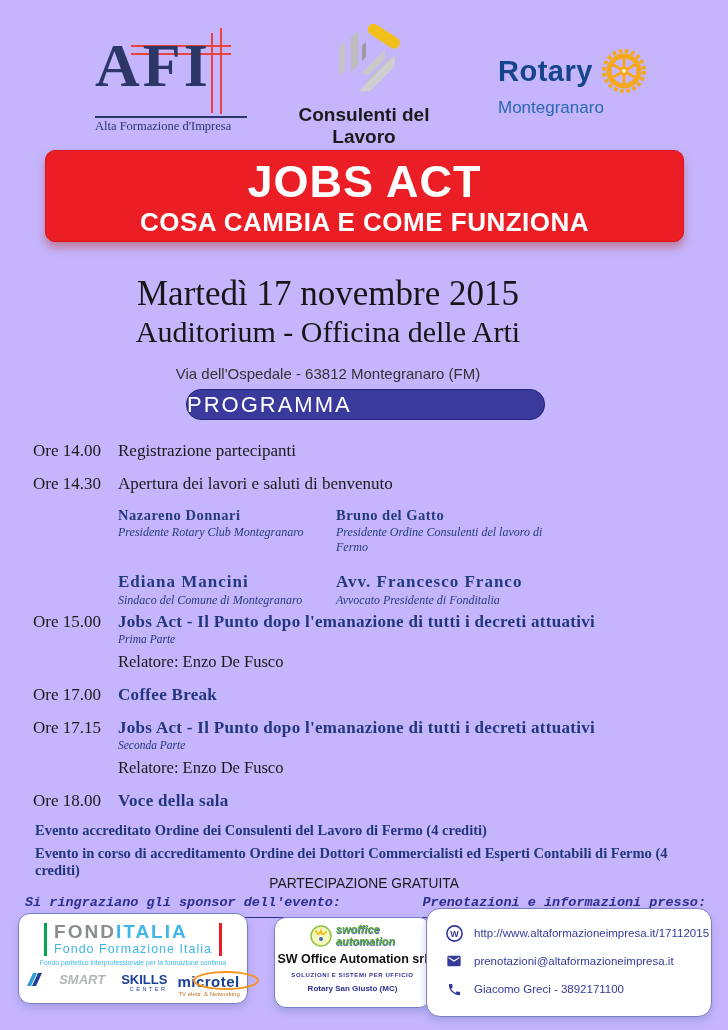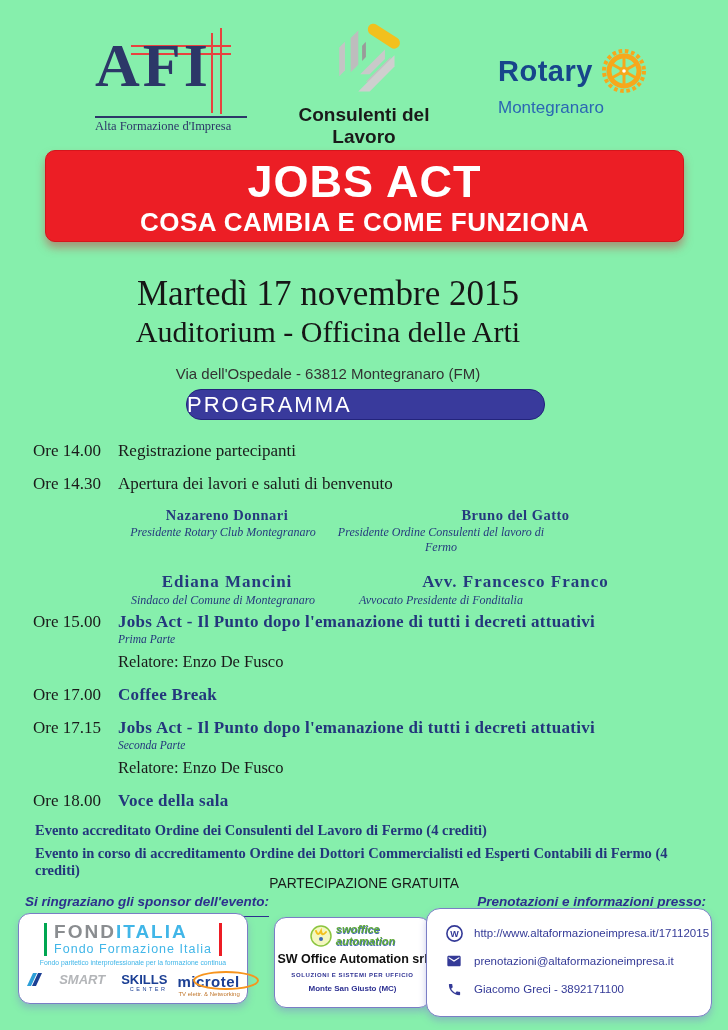--- a/index.html
+++ b/index.html
@@ -1,17 +1,17 @@
 <!DOCTYPE html>
 <html><head>
 <meta charset="utf-8">
 <style>
   * { margin:0; padding:0; box-sizing:border-box; }
   body { background:#fff; font-family:"Liberation Sans", sans-serif; }
-  .page { position:relative; width:728px; height:1030px; background:#86efac; overflow:hidden; margin:0 auto; }
+  .page { position:relative; width:728px; height:1030px; background:#c4b5fd; overflow:hidden; margin:0 auto; }
 
   
   .afi { position:absolute; left:95px; top:28px; width:150px; height:108px; }
   .afi .redline { position:absolute; background:#e8433f; }
   .afi .acronym { position:absolute; left:0; top:6px; font-family:"Liberation Serif", serif; font-weight:bold; font-size:62px; color:#2c3768; letter-spacing:3px; line-height:1; }
   .afi .sub { position:absolute; left:0; top:88px; width:152px; border-top:2px solid #2c3768; font-family:"Liberation Serif", serif; font-size:12.5px; color:#2c3768; padding-top:1px; white-space:nowrap; }
 
   .consulenti { position:absolute; left:282px; top:20px; width:164px; text-align:center; }
   .consulenti .l1 { font-size:19px; font-weight:bold; color:#1a1a1a; margin-top:2px; }
   .consulenti .l2 { font-size:12px; font-weight:bold; color:#1a1a1a; margin-top:2px; }
@@ -36,35 +36,35 @@
   .prog { position:absolute; left:186px; top:389px; width:359px; height:31px; background:#393a9c; border:1px solid #23247c; border-radius:15px; color:#fff; text-align:left; font-size:22px; letter-spacing:2px; line-height:29px; }
 
   
   .sched { position:absolute; left:33px; top:441px; width:662px; font-family:"Liberation Serif", serif; color:#1a1a1a; }
   .srow { display:flex; margin-bottom:13px; }
   .stime { width:85px; flex:none; font-size:17px; }
   .stitle { font-size:17px; }
   .stitle.navy { color:#23367c; font-weight:bold; letter-spacing:.3px; }
   .part { font-style:italic; font-size:11.5px; color:#23367c; margin-top:1px; }
   .relatore { font-size:16.5px; color:#1a1a1a; margin-top:7px; }
-  .speakers { margin:0 0 4px 85px; display:grid; grid-template-columns:218px auto; row-gap:17px;text-align:center; }
+  .speakers { margin:0 0 4px 85px; display:grid; grid-template-columns:218px auto; row-gap:17px; }
   .spk .nm { font-family:"Liberation Serif", serif; font-weight:bold; font-size:14.5px; color:#253a7e; letter-spacing:.5px; }
   .spk.big .nm { font-size:17px; letter-spacing:1px; }
   .spk .rl { font-family:"Liberation Serif", serif; font-style:italic; font-size:12px; color:#253a7e; margin-top:1px; max-width:210px; }
   .mt6{margin-top:6px;} .mt9{margin-top:9px;} .mt10{margin-top:10px;}
 
   
   .accred { position:absolute; left:35px; top:822px; width:670px; font-family:"Liberation Serif", serif; font-weight:bold; font-size:14.5px; color:#23367c; }
   .accred div { margin-bottom:6px; }
   .free { position:absolute; left:0; top:874px; width:728px; text-align:center; font-size:15px; color:#1a1a1a; }
   .free span { display:inline-block; transform:scaleX(.92); }
 
   
   .fhead { position:absolute; top:894px; font-size:13.5px; font-weight:bold; font-style:italic; color:#2d2f8e; }
-  .fhead span { border-bottom:1.5px solid #2d2f8e; padding-bottom:7px; }
+  .fhead span { border-bottom:1.5px solid #2d2f8e; padding-bottom:7px;font-family:Liberation Mono, monospace; }
   .fhead.left { left:25px; } .fhead.right { right:22px; }
 
   .box { position:absolute; border:1.5px solid #7a7ec5; border-radius:12px; background:#fff; box-shadow:0 4px 7px rgba(130,135,205,.45); }
   .boxA { left:18px; top:913px; width:230px; height:91px; }
   .boxB { left:252px; top:917px; width:157px; height:91px; text-align:center;margin-left:22px; }
   .boxC { left:426px; top:908px; width:286px; height:109px; border-radius:14px; padding:15px 0 0 18px; }
 
   .fondit { display:flex; justify-content:center; align-items:center; gap:7px; margin-top:8px; }
   .vbar { width:3px; height:33px; }
   .fname { font-size:19px; font-weight:bold; letter-spacing:2px; line-height:1; white-space:nowrap; }
@@ -250,21 +250,21 @@
         <path d="M6 6 Q8 12 11 6 Q12 12 16 7" fill="none" stroke="#f2c01d" stroke-width="2" stroke-linecap="round"></path>
         <circle cx="11" cy="14" r="2" fill="#3b6ab5"></circle>
       </svg>
       <div class="swtxt">
         <div>swoffice</div>
         <div>automation</div>
       </div>
     </div>
     <div class="swname">SW Office Automation srl</div>
     <div class="swtag">SOLUZIONI E SISTEMI PER UFFICIO</div>
-    <div class="swcity">Monte San Giusto (MC)</div>
+    <div class="swcity">Rotary San Giusto (MC)</div>
   </div>
 
   <div class="box boxC">
     <div class="crow">
       <span class="cicon">
         <svg width="17" height="17" viewBox="0 0 17 17">
             <circle cx="8.5" cy="8.5" r="7.6" fill="none" stroke="#343a97" stroke-width="1.6"></circle>
             <text x="8.5" y="11.8" text-anchor="middle" font-size="9" font-weight="bold" fill="#343a97" font-family="Liberation Sans, sans-serif">W</text>
           </svg>
       </span>

